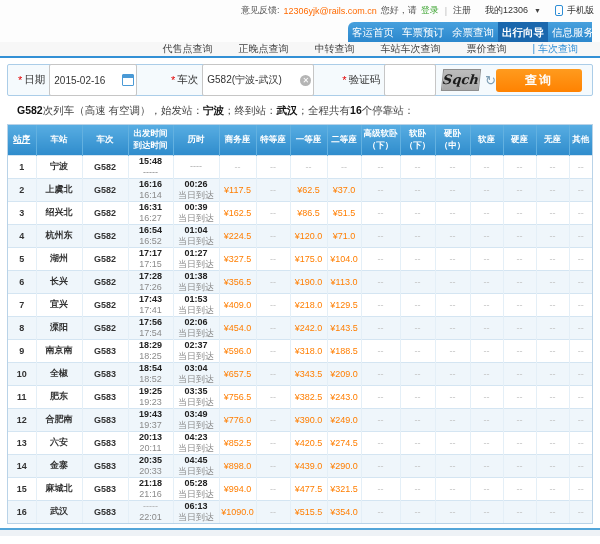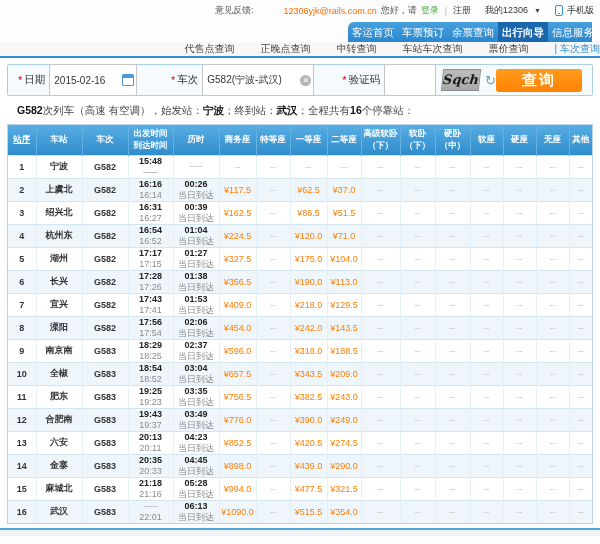--- a/index.html
+++ b/index.html
@@ -10,21 +10,21 @@
   .topbar { position:relative; height:42px; background:#fdfdfd; }
   .logo-wrap { position:absolute; left:10px; top:5px; display:flex; align-items:center; }
   .logo-wrap svg { display:block; }
   .site-title { font-family:"DejaVu Serif","Liberation Serif",serif; font-weight:bold;
     font-size:15px; color:#1e1e1e; margin-left:8px; letter-spacing:1px; }
   .title-sep { display:inline-block; width:1px; height:14px; background:#999; margin:0 6px; }
   .site-sub { font-size:11px; color:#555; }
   .top-links { position:absolute; right:6px; top:4px; font-size:9px; color:#555;
     display:flex; align-items:center; gap:4px; white-space:nowrap; }
   .top-links a { text-decoration:none; cursor:pointer; }
-  .email-link { color:#ff6a00;margin-left:26px; }
+  .email-link { color:#ff6a00; }
   .login-link { color:#3aa32f; }
   .register-link { color:#444; }
   .sep { color:#bbb; margin:0 2px; }
   .my12306 { color:#333; margin-left:10px; }
   .caret { font-size:7px; color:#444; margin-left:2px; }
   .phone-icon { display:inline-block; width:8px; height:11px; border:1px solid #2e8ed6;
     border-radius:2px; margin-left:10px; position:relative; }
   .phone-icon::after { content:""; position:absolute; bottom:1px; left:2px; right:2px;
     height:1px; background:#2e8ed6; }
   .mobile-link { color:#333; }
@@ -32,21 +32,21 @@
   
   .navbar { position:absolute; top:22px; right:8px; left:348px; height:20px;
     background:linear-gradient(#47a0dd,#2b87cd); border-radius:6px 0 0 0;
     display:flex; align-items:stretch; justify-content:space-between; }
   .nav-item { flex:1; color:#fff; font-size:10.5px; line-height:20px; text-align:center;
     cursor:pointer; white-space:nowrap; padding:0 4px; }
   .nav-item.active { background:#1a67ad; font-weight:bold; }
 
   
   .subnav { height:16px; background:#f7f7f7; border-bottom:2px solid #3390d5;
-    display:flex; justify-content:flex-end; align-items:center; padding-right:0; }
+    display:flex; justify-content:flex-end; align-items:center; padding-right:22px; }
   .subnav-item { font-size:10px; color:#444; margin-left:26px; cursor:pointer; white-space:nowrap; }
   .subnav-item.active { color:#2e8ed6; }
   .subnav-item.active::before { content:"|"; color:#2e8ed6; margin-right:3px; }
 
   
   .search-box { margin:6px 7px 0 7px; height:32px; border:1px solid #abcdе8;
     border:1px solid #abcde8; background:#f5fafd; border-radius:2px;
     display:flex; align-items:center; padding:0 10px; }
   .req { color:#e20000; font-size:11px; margin-right:2px; }
   .fld-label { font-size:10.5px; color:#333; margin-right:4px; white-space:nowrap; }
@@ -65,21 +65,21 @@
     background:#b5b5b5; color:#fff; font-size:8px; line-height:11px; text-align:center;
     cursor:pointer; }
   .gap1 { width:36px; } .gap2 { width:30px; }
   .captcha-img { width:40px; height:22px; margin-left:6px; cursor:pointer;
     background:linear-gradient(#bdbdbd,#a8a8a8); border:1px solid #8f8f8f;
     color:#1c1c1c; font-family:"DejaVu Serif","Liberation Serif",serif;
     font-style:italic; font-weight:bold; font-size:13px; text-align:center;
     line-height:20px; transform:skewX(-6deg); letter-spacing:0; }
   .refresh-icon { font-size:13px; color:#7f9fb5; margin-left:5px; cursor:pointer; }
   .query-btn { margin-left:auto; width:92px; height:23px; border:none; border-radius:3px;
-    background:linear-gradient(#ff9b1e,#ff8201); color:#fff; font-size:15px;
+    background:linear-gradient(#ff9b1e,#ff8201); color:#fff; font-size:12px;
     font-weight:bold; cursor:pointer; letter-spacing:2px;
     font-family:"Liberation Sans","DejaVu Sans",sans-serif; }
 
   
   .summary { margin:8px 7px 6px 17px; font-size:10.5px; color:#444; }
   .summary b { color:#111; }
 
   
   .table-wrap { margin:0 7px; border:1px solid #b9d3e8; }
   table { width:100%; border-collapse:collapse; table-layout:fixed; font-size:9px; }

